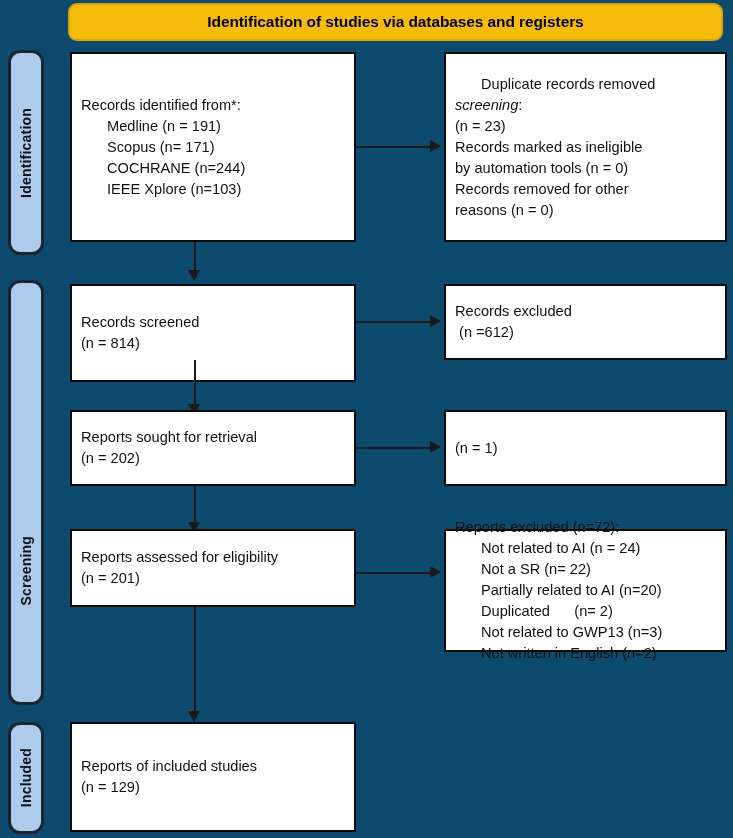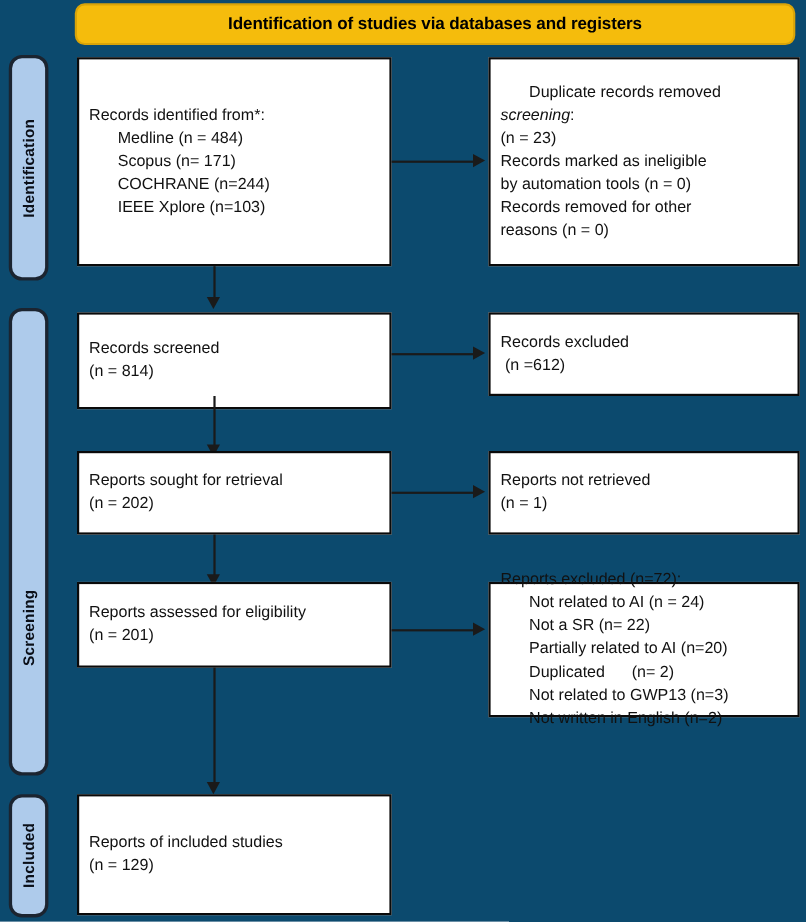--- a/index.html
+++ b/index.html
@@ -120,21 +120,21 @@
   <div class="stage-rail rail-screening" style="left:8px; top:280px; width:36px; height:425px;">
     <span class="rail-label">Screening</span>
   </div>
 
   <div class="stage-rail rail-included" style="left:8px; top:722px; width:36px; height:112px;">
     <span class="rail-label">Included</span>
   </div>
 
   <div class="fbox" style="left:70px; top:52px; width:286px; height:190px;">
     <div class="line">Records identified from*:</div>
-    <div class="line indent">Medline (n = 484)</div>
+    <div class="line indent">Medline (n = 191)</div>
     <div class="line indent">Scopus (n= 171)</div>
     <div class="line indent">COCHRANE (n=244)</div>
     <div class="line indent">IEEE Xplore (n=103)</div>
   </div>
 
   <div class="fbox" style="left:444px; top:52px; width:283px; height:190px;">
     <div class="line indent">Duplicate records removed</div>
     <div class="line"><span class="ital">screening</span><span>:</span></div>
     <div class="line">(n = 23)</div>
     <div class="line">Records marked as ineligible</div>
@@ -142,21 +142,21 @@
     <div class="line">Records removed for other</div>
     <div class="line">reasons (n = 0)</div>
   </div>
 
   <div class="conn h" style="left:356px; top:146px; width:74px;"></div>
   <div class="arrowhead right" style="left:430px; top:140px;"></div>
 
   <div class="conn v" style="left:194px; top:242px; height:30px;"></div>
   <div class="arrowhead down" style="left:188px; top:270px;"></div>
 
-  <div class="fbox" style="left:70px; top:284px; width:286px; height:88px;">
+  <div class="fbox" style="left:70px; top:284px; width:286px; height:98px;">
     <div class="line">Records screened</div>
     <div class="line">(n = 814)</div>
   </div>
 
   <div class="fbox" style="left:444px; top:284px; width:283px; height:76px;">
     <div class="line">Records excluded</div>
     <div class="line"> (n =612)</div>
   </div>
 
   <div class="conn h" style="left:356px; top:321px; width:74px;"></div>
@@ -164,21 +164,20 @@
 
   <div class="conn v" style="left:194px; top:360px; height:46px;"></div>
   <div class="arrowhead down" style="left:188px; top:404px;"></div>
 
   <div class="fbox" style="left:70px; top:410px; width:286px; height:76px;">
     <div class="line">Reports sought for retrieval</div>
     <div class="line">(n = 202)</div>
   </div>
 
   <div class="fbox" style="left:444px; top:410px; width:283px; height:76px;">
-    <div class="line">Reports not retrieved</div>
     <div class="line">(n = 1)</div>
   </div>
 
   <div class="conn h" style="left:356px; top:447px; width:74px;"></div>
   <div class="arrowhead right" style="left:430px; top:441px;"></div>
 
   <div class="conn v" style="left:194px; top:486px; height:38px;"></div>
   <div class="arrowhead down" style="left:188px; top:522px;"></div>
 
   <div class="fbox" style="left:70px; top:529px; width:286px; height:78px;">

